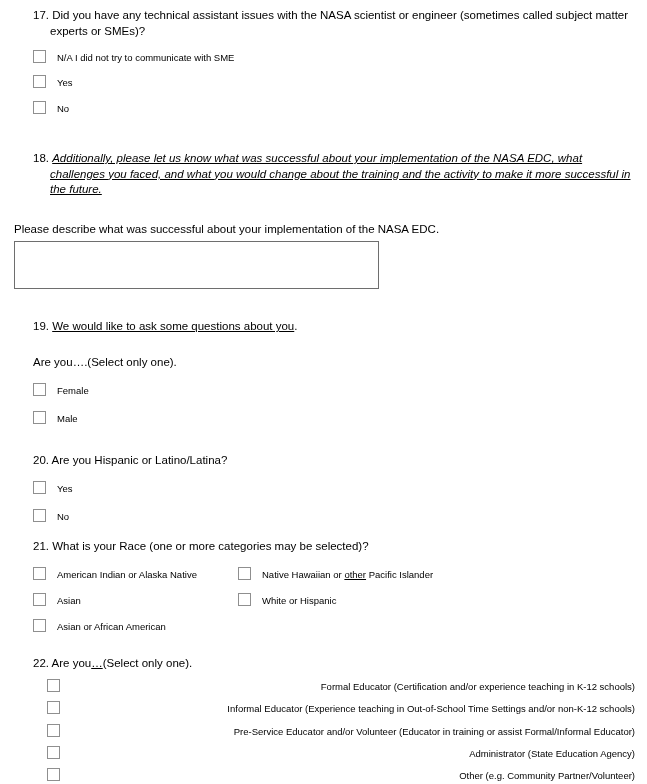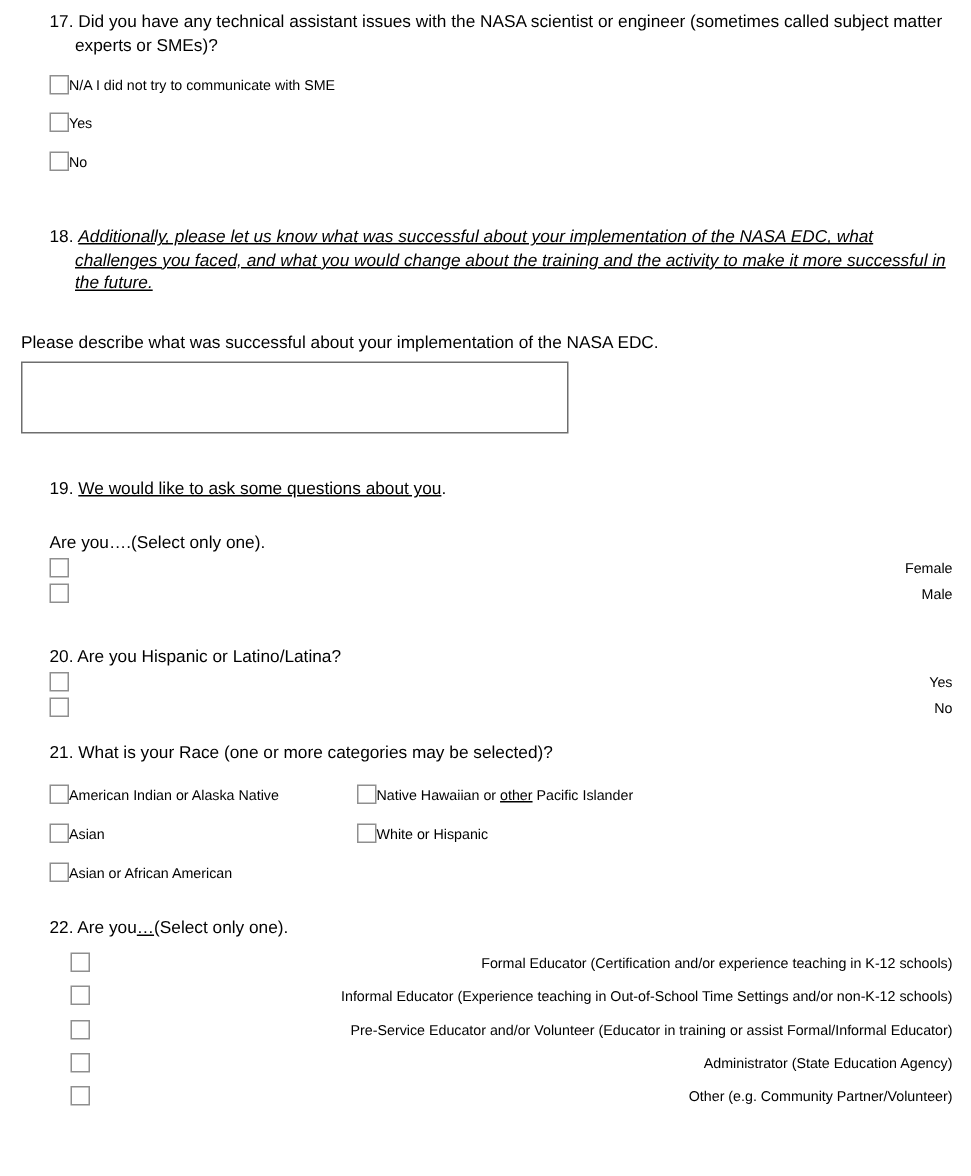--- a/index.html
+++ b/index.html
@@ -10,38 +10,38 @@
     padding: 8px 12px 0 14px;
     overflow: hidden;
     background: #fff;
   }
   .q { margin-left: 19px; }
   .q-text { font-size: 11.5px; line-height: 1.35; margin: 0; }
   .hang { padding-left: 17px; text-indent: -17px; }
   .u { text-decoration: underline; }
   .u-i { text-decoration: underline; font-style: italic; }
   .sub { margin-top: 20px; }
-  .option-row { display: flex; align-items: flex-start; }
+  .option-row { display: flex; align-items: flex-start; gap: 11px; }
   .q .option-row { margin-top: 11px; }
   .checkbox {
     width: 13px; height: 13px; flex: none;
     border: 1px solid #8f8f8f; background: #fff;
     display: inline-block; cursor: pointer;
   }
   .opt-label { font-size: 9.5px; line-height: 1.3; padding-top: 2px; }
   .sec18 { margin-top: 36px; }
   .prompt { margin-top: 24px; }
   .textbox {
     margin-top: 4px;
     width: 365px; height: 48px;
     border: 1px solid #6e6e6e;
     background: #fff;
   }
   .sec19 { margin-top: 30px; }
-  .sec19 .option-row, .sec20 .option-row { margin-top: 2px; justify-content: space-between; }
+  .sec19 .option-row, .sec20 .option-row { margin-top: 13px; }
   .sec20 { margin-top: 28px; }
   .sec21 { margin-top: 16px; }
   .race-row { display: flex; margin-top: 12px; }
   .race-cell-left { width: 205px; }
   .race-row .option-row { margin-top: 0; }
   .sec22 { margin-top: 22px; }
   .sec22 .option-row { margin-top: 8px; margin-left: 14px; justify-content: space-between; }
 </style>
 </head>
 <body>

